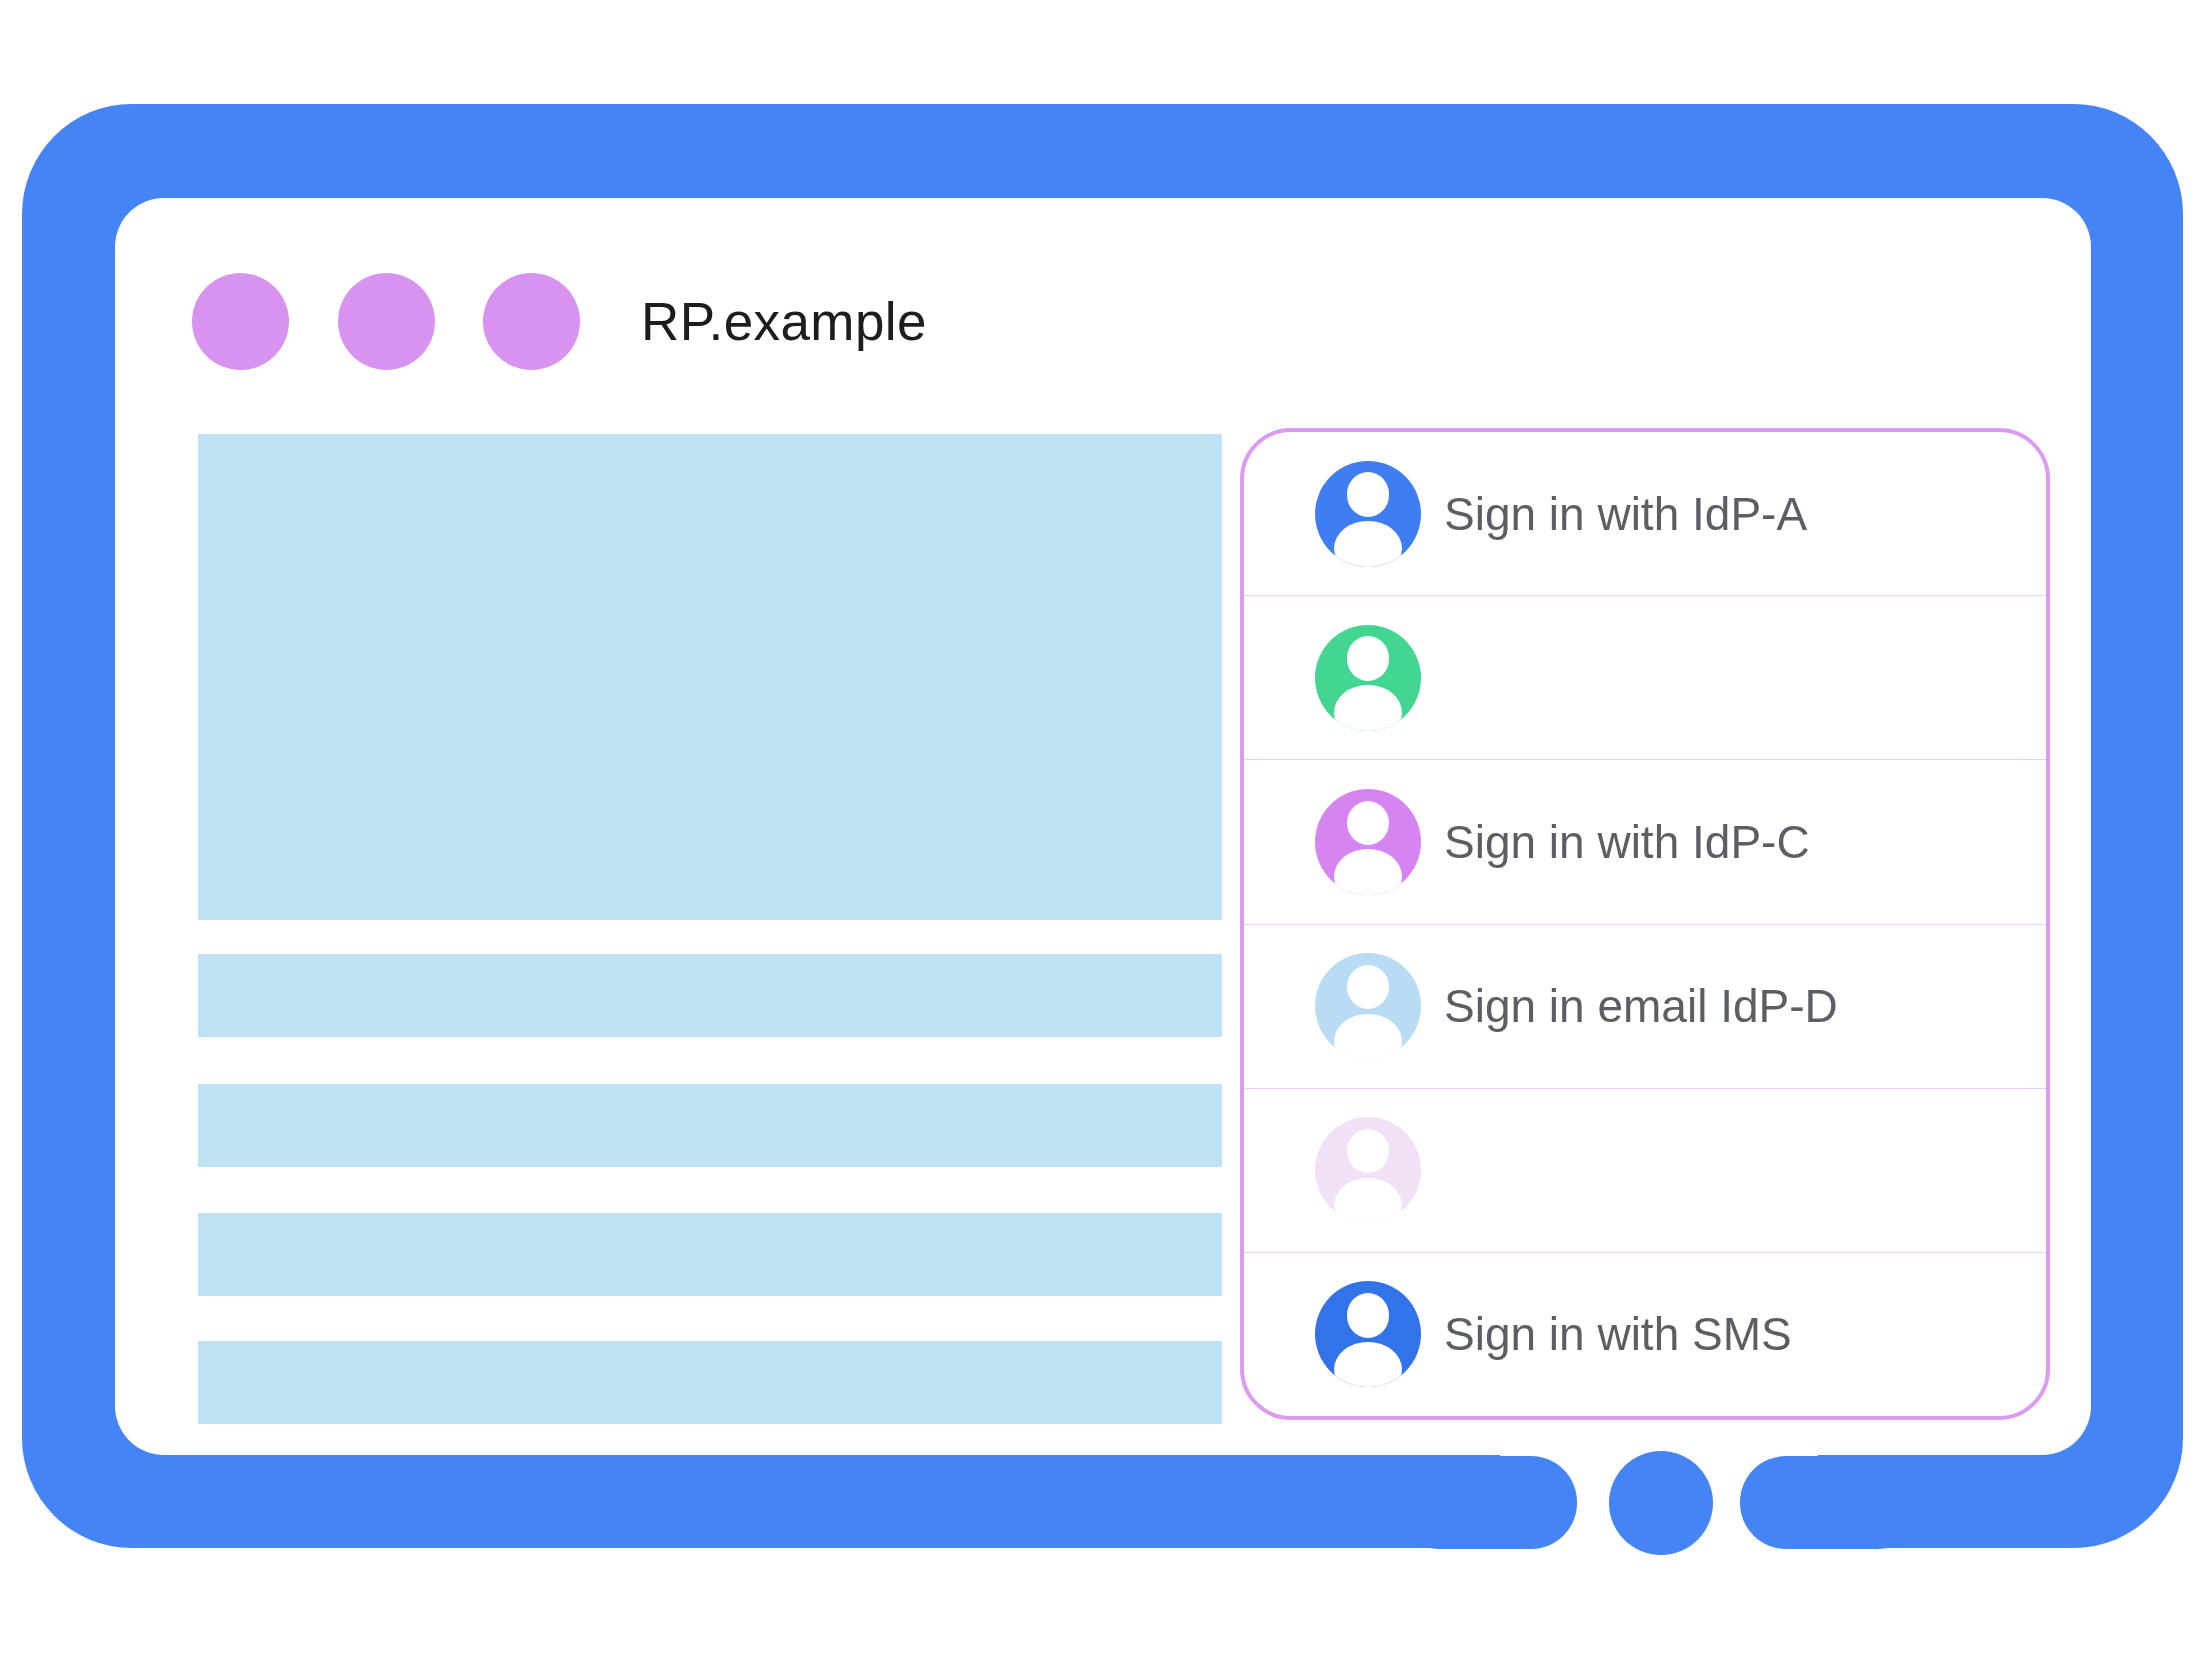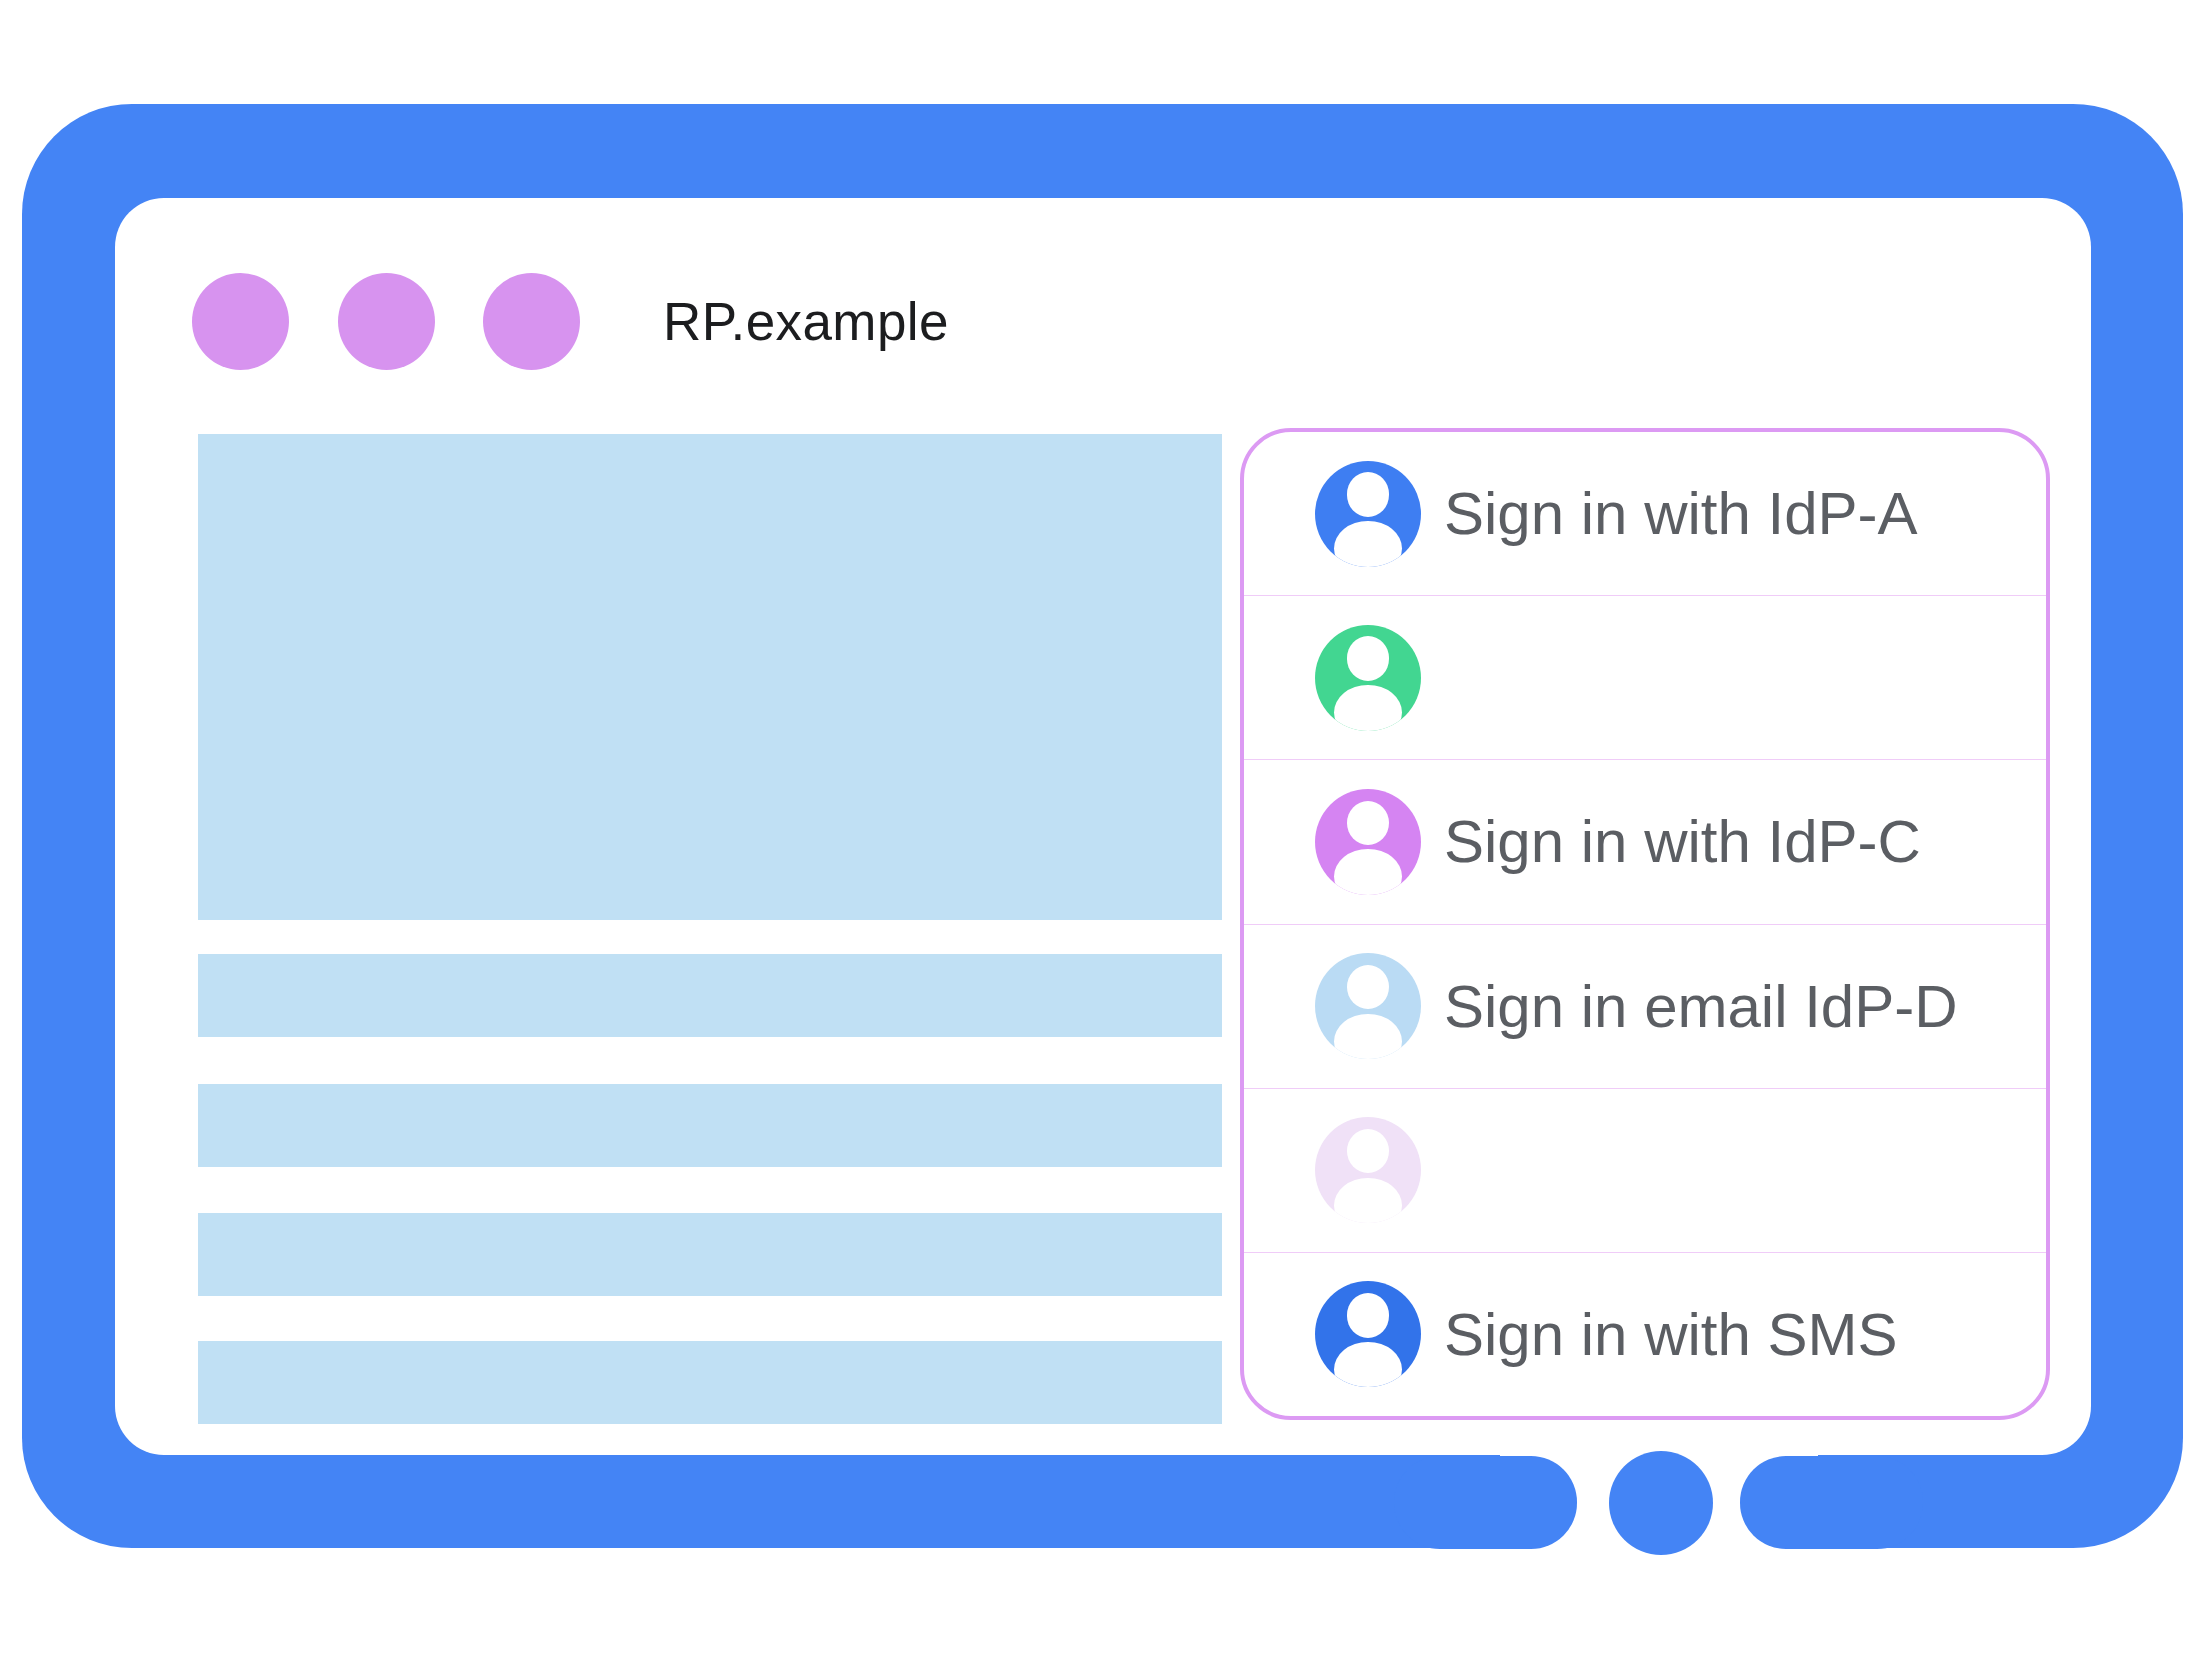--- a/index.html
+++ b/index.html
@@ -57,21 +57,20 @@
   .dot-1 { left: 192px; }
   .dot-2 { left: 338px; }
   .dot-3 { left: 483px; }
   .site-title {
     left: 641px; top: 291px;
     font-size: 53px;
     line-height: 62px;
     letter-spacing: 0.4px;
     color: var(--title_black);
     white-space: nowrap;
-    margin-left: 22px;
   }
 
   
   .hero {
     left: 198px; top: 434px;
     width: 1024px; height: 486px;
     background: var(--placeholder_blue);
   }
   .bar {
     left: 198px;
@@ -119,21 +118,21 @@
   }
   .avatar .torso {
     position: absolute;
     left: 18%; top: 57%;
     width: 64%; height: 52%;
     background: #ffffff;
     border-radius: 50%;
   }
   .row-label {
     margin-left: 23px;
-    font-size: 60px;
+    font-size: 46px;
     color: var(--label_gray);
     white-space: nowrap;
   }
 </style>
 </head>
 <body>
 
 <div class="canvas">
 
   <div class="abs frame"></div>

